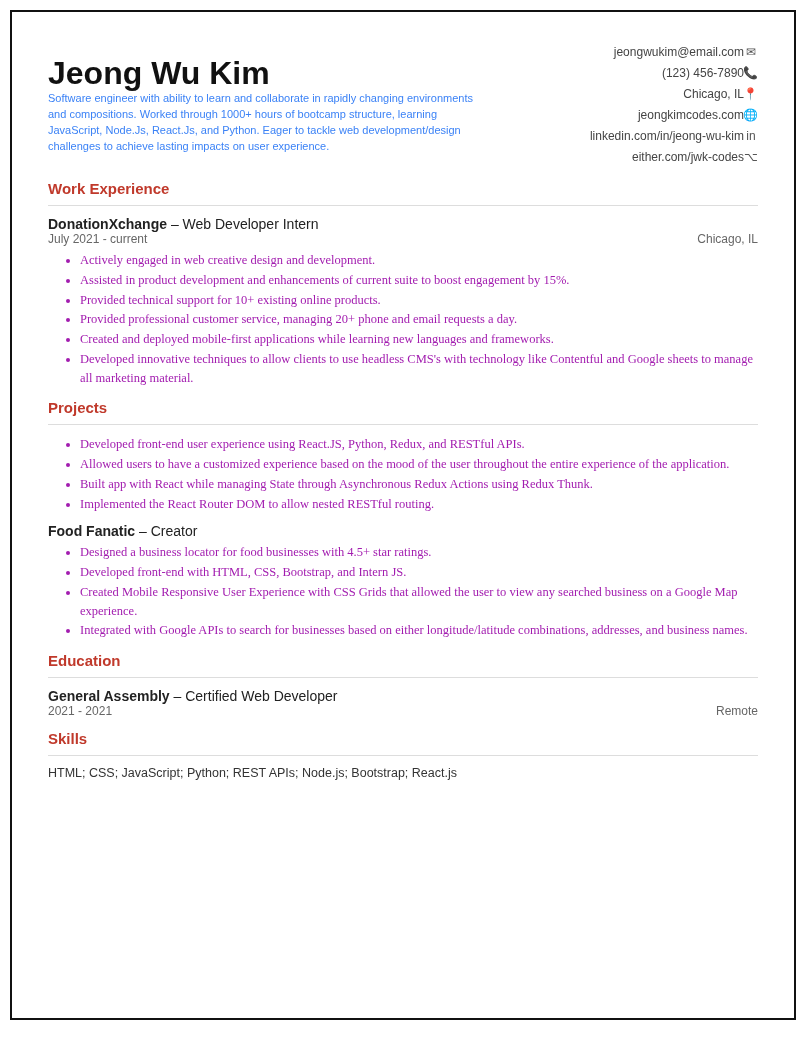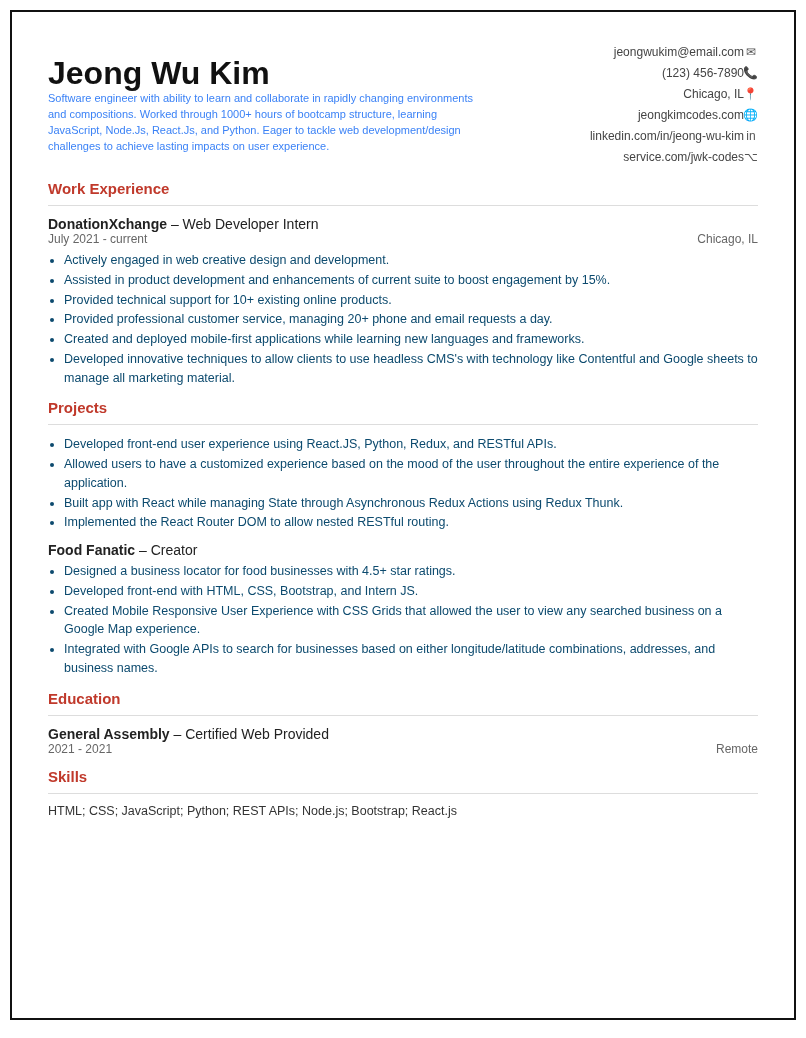--- a/index.html
+++ b/index.html
@@ -88,24 +88,25 @@
     .job-role { font-weight: 400; }
     .job-date-row {
       display: flex;
       justify-content: space-between;
       font-size: 12px;
       color: #666;
       margin-bottom: 5px;
     }
     .bullet-list {
       list-style: disc;
-      margin-left: 16px;
+      margin-left: 32px;
       font-size: 12.5px;
-      color: #0c4a6e;
+      color: #a21caf;
       line-height: 1.5;
+      font-family: Liberation Serif, serif;
     }
     .bullet-list li { margin-bottom: 1px; }
     .project-title {
       font-size: 14px;
       font-weight: 700;
       margin-bottom: 4px;
       margin-top: 10px;
     }
     .edu-title-row {
       display: flex;
@@ -142,21 +143,21 @@
       </div>
       <div class="contact-row">
         <span>jeongkimcodes.com</span>
         <span class="contact-icon">🌐</span>
       </div>
       <div class="contact-row">
         <span>linkedin.com/in/jeong-wu-kim</span>
         <span class="contact-icon">in</span>
       </div>
       <div class="contact-row">
-        <span>service.com/jwk-codes</span>
+        <span>either.com/jwk-codes</span>
         <span class="contact-icon">⌥</span>
       </div>
     </div>
   </div>
 
   <div class="section-title">Work Experience</div>
   <hr class="divider">
 
   <div>
     <div class="job-title-row">
@@ -204,21 +205,21 @@
     </ul>
   </div>
 
   <div class="section-title">Education</div>
   <hr class="divider">
 
   <div>
     <div class="edu-title-row">
       <div class="job-title">
         <span style="font-weight:800;">General Assembly</span>
-        <span style="font-weight:400;"> – Certified Web Provided</span>
+        <span style="font-weight:400;"> – Certified Web Developer</span>
       </div>
     </div>
     <div class="job-date-row">
       <span>2021 - 2021</span>
       <span>Remote</span>
     </div>
   </div>
 
   <div class="section-title">Skills</div>
   <hr class="divider">

